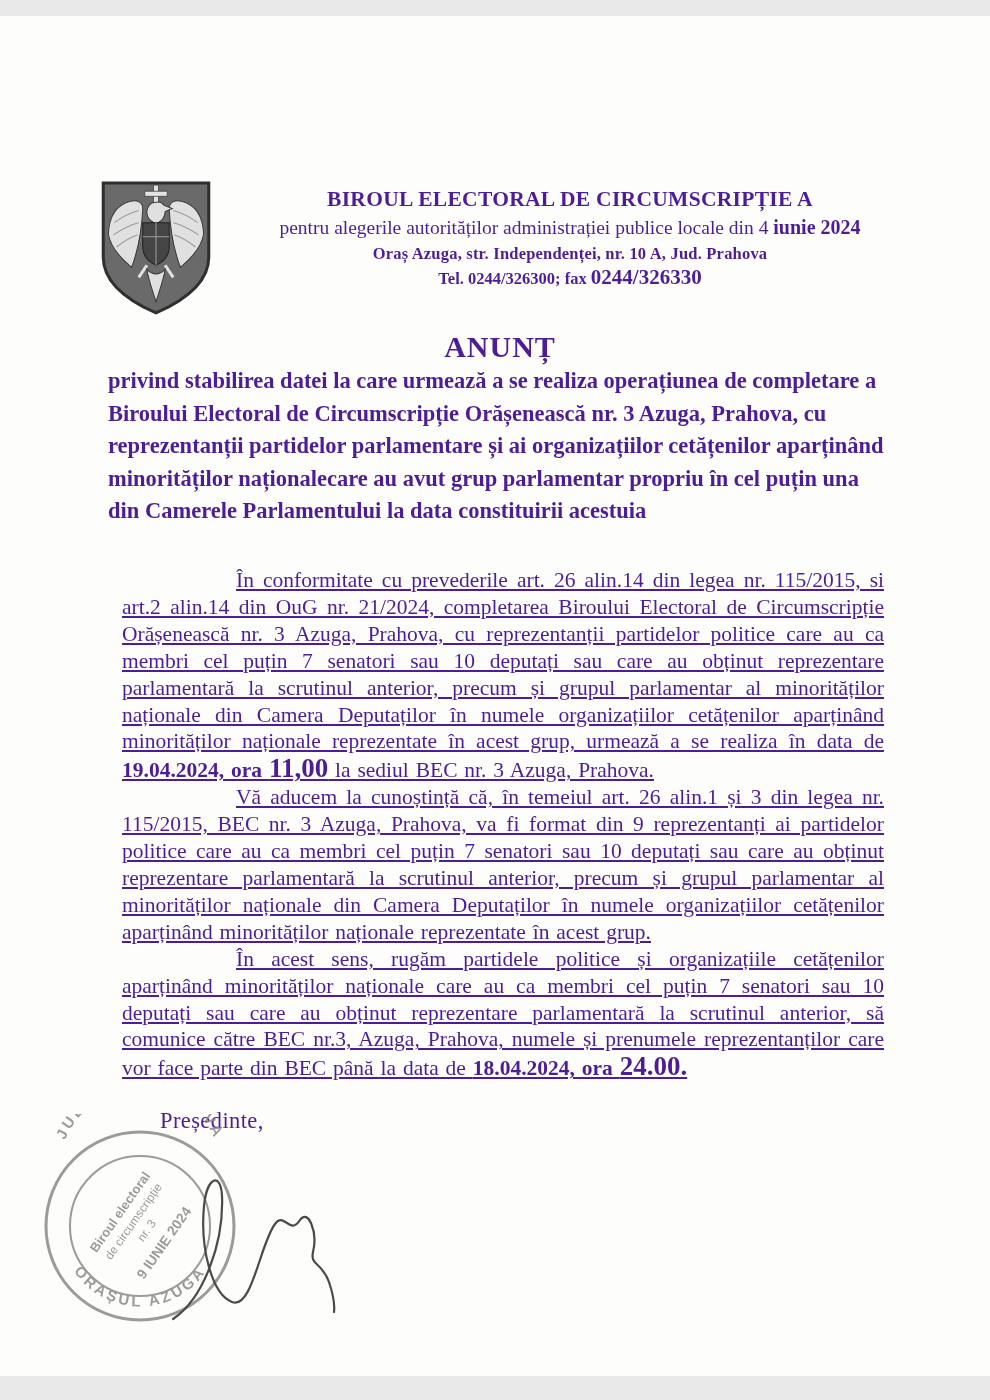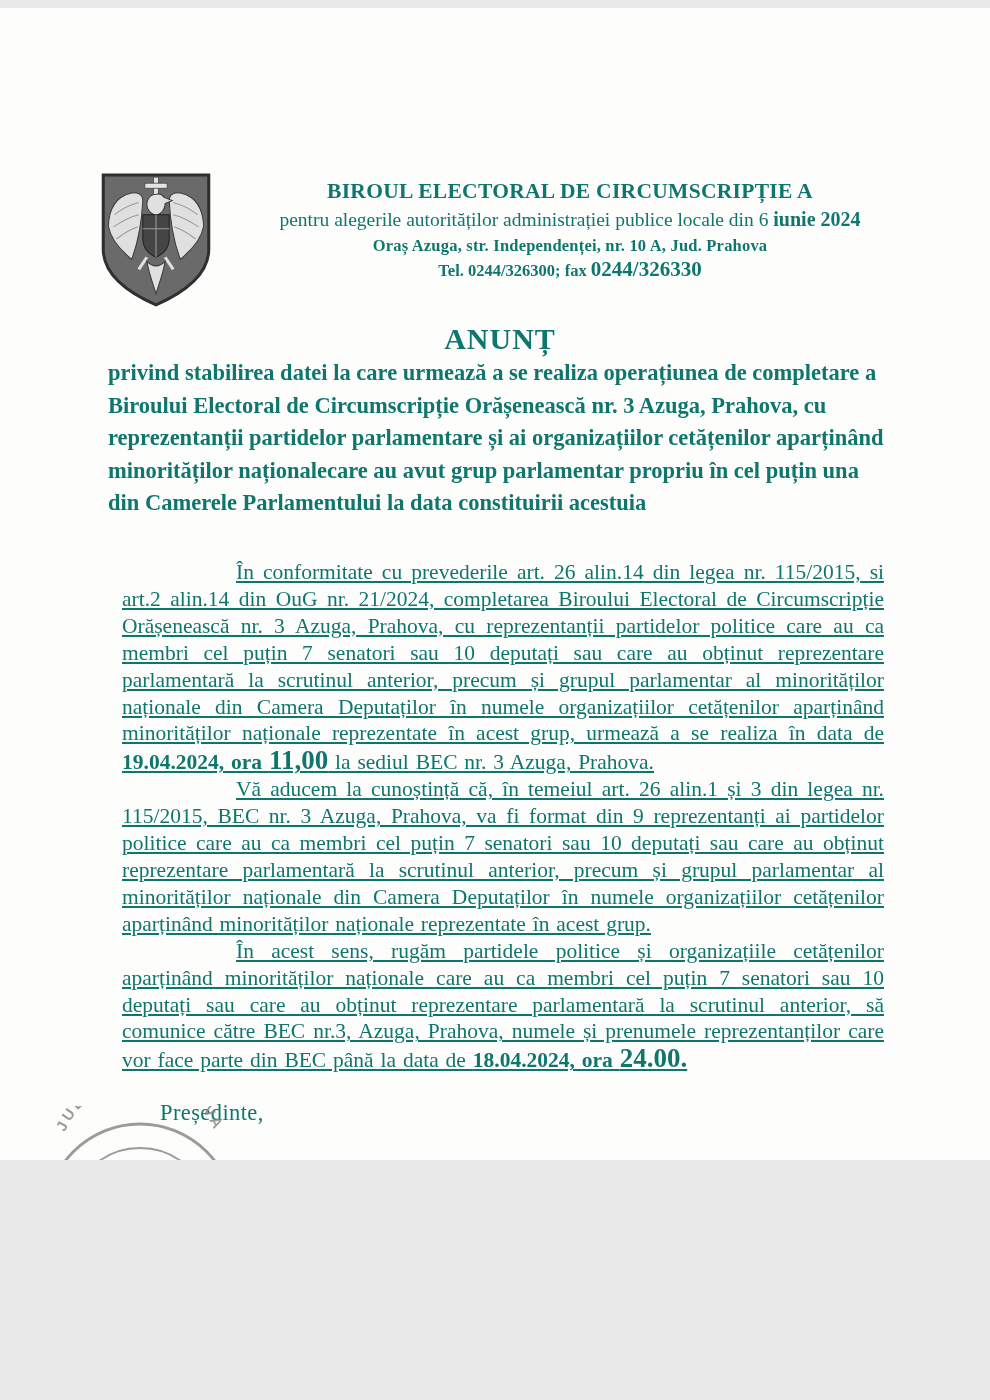--- a/index.html
+++ b/index.html
@@ -1,22 +1,22 @@
 <!DOCTYPE html>
 <html><head>
 <meta charset="utf-8">
 <style>
   * { margin:0; padding:0; box-sizing:border-box; }
   html,body { background:#e9e9e9; }
   .page {
     position:relative;
-    width:990px; height:1152px;
-    margin:8px auto;
+    width:990px; height:1360px;
+    margin:16px auto;
     background:#fdfdfc;
-    color:#0f766e;
+    color:#4c1d95;
     font-family:"Liberation Serif","DejaVu Serif",serif;
     overflow:hidden;
   }
   .emblem { position:absolute; left:96px; top:162px; width:120px; height:140px; }
   .header-text { position:absolute; left:248px; top:170px; width:644px; text-align:center; }
   .org-line { font-size:21.5px; font-weight:bold; line-height:26px; letter-spacing:.3px; }
   .subtitle-line { font-size:19.5px; line-height:24px; margin-top:3px; }
   .subtitle-line b { font-size:20px; }
   .address-line { font-size:16.5px; font-weight:bold; line-height:22px; margin-top:3px; letter-spacing:.2px; }
   .phone-line { font-size:16.5px; font-weight:bold; line-height:24px;text-align:center; }
@@ -54,21 +54,21 @@
     <path d="M100 44 C92 38 84 34 76 32 M101 56 C92 50 84 46 76 44 M98 68 C90 62 83 58 77 56" stroke="#999" fill="none"></path>
     <path d="M59 24 C53 24 50 29 50 34 C50 39 54 43 59 45 C64 43 68 39 68 33 L75 30 L67 27 C65 24 62 23 59 24 Z" fill="#e0e0e0" stroke="#3a3a3a"></path>
     <path d="M50 86 L42 98 M68 86 L76 98" stroke="#e0e0e0" stroke-width="3"></path>
     <path d="M50 90 C52 102 56 112 59 122 C62 112 66 102 68 90 C62 96 56 96 50 90 Z" fill="#e0e0e0" stroke="#3a3a3a"></path>
     <path d="M46 44 H72 V68 Q72 80 59 86 Q46 80 46 68 Z" fill="#454545" stroke="#222"></path>
     <path d="M46 58 H72 M59 44 V86" stroke="#9f9f9f" stroke-width="1"></path>
   </svg>
 
   <header class="header-text">
     <div class="org-line">BIROUL ELECTORAL DE CIRCUMSCRIPȚIE  A</div>
-    <div class="subtitle-line"><span>pentru alegerile autorităților administrației publice locale din 6 </span><b>iunie 2024</b></div>
+    <div class="subtitle-line"><span>pentru alegerile autorităților administrației publice locale din 4 </span><b>iunie 2024</b></div>
     <div class="address-line">Oraș Azuga, str. Independenței, nr. 10 A, Jud. Prahova</div>
     <div class="phone-line"><span>Tel. 0244/326300; fax </span><span class="big">0244/326330</span></div>
   </header>
 
   <h1 class="anunt-heading">ANUNȚ</h1>
   <p class="title-par">privind stabilirea datei la care urmează a se realiza operațiunea de completare a Biroului Electoral de Circumscripție Orășenească nr. 3 Azuga, Prahova, cu reprezentanții partidelor parlamentare și ai organizațiilor cetățenilor aparținând minorităților naționalecare au avut grup parlamentar propriu în cel puțin una din Camerele Parlamentului la data constituirii acestuia</p>
 
   <div class="body-text">
     <p><span>În conformitate cu prevederile art. 26 alin.14  din legea nr. 115/2015, si art.2 alin.14 din OuG nr. 21/2024, completarea Biroului Electoral de Circumscripție Orășenească nr. 3 Azuga, Prahova, cu reprezentanții partidelor politice care au ca membri cel puțin 7 senatori sau 10 deputați sau care au obținut reprezentare parlamentară la scrutinul anterior, precum și grupul parlamentar al minorităților naționale din Camera Deputaților în numele organizațiilor cetățenilor aparținând minorităților naționale reprezentate în acest grup, urmează a se realiza în data de </span><b>19.04.2024, ora </b><b class="xl">11,00</b><span> la sediul BEC nr. 3 Azuga, Prahova.</span></p>
     <p>Vă aducem la cunoștință că, în temeiul art. 26 alin.1 și 3 din legea nr. 115/2015, BEC nr. 3 Azuga, Prahova, va fi format din 9 reprezentanți ai partidelor politice care au ca membri cel puțin 7 senatori sau 10 deputați sau care au obținut reprezentare parlamentară la scrutinul anterior, precum și grupul parlamentar al minorităților naționale din Camera Deputaților în numele organizațiilor cetățenilor aparținând minorităților naționale reprezentate în acest grup.</p>

